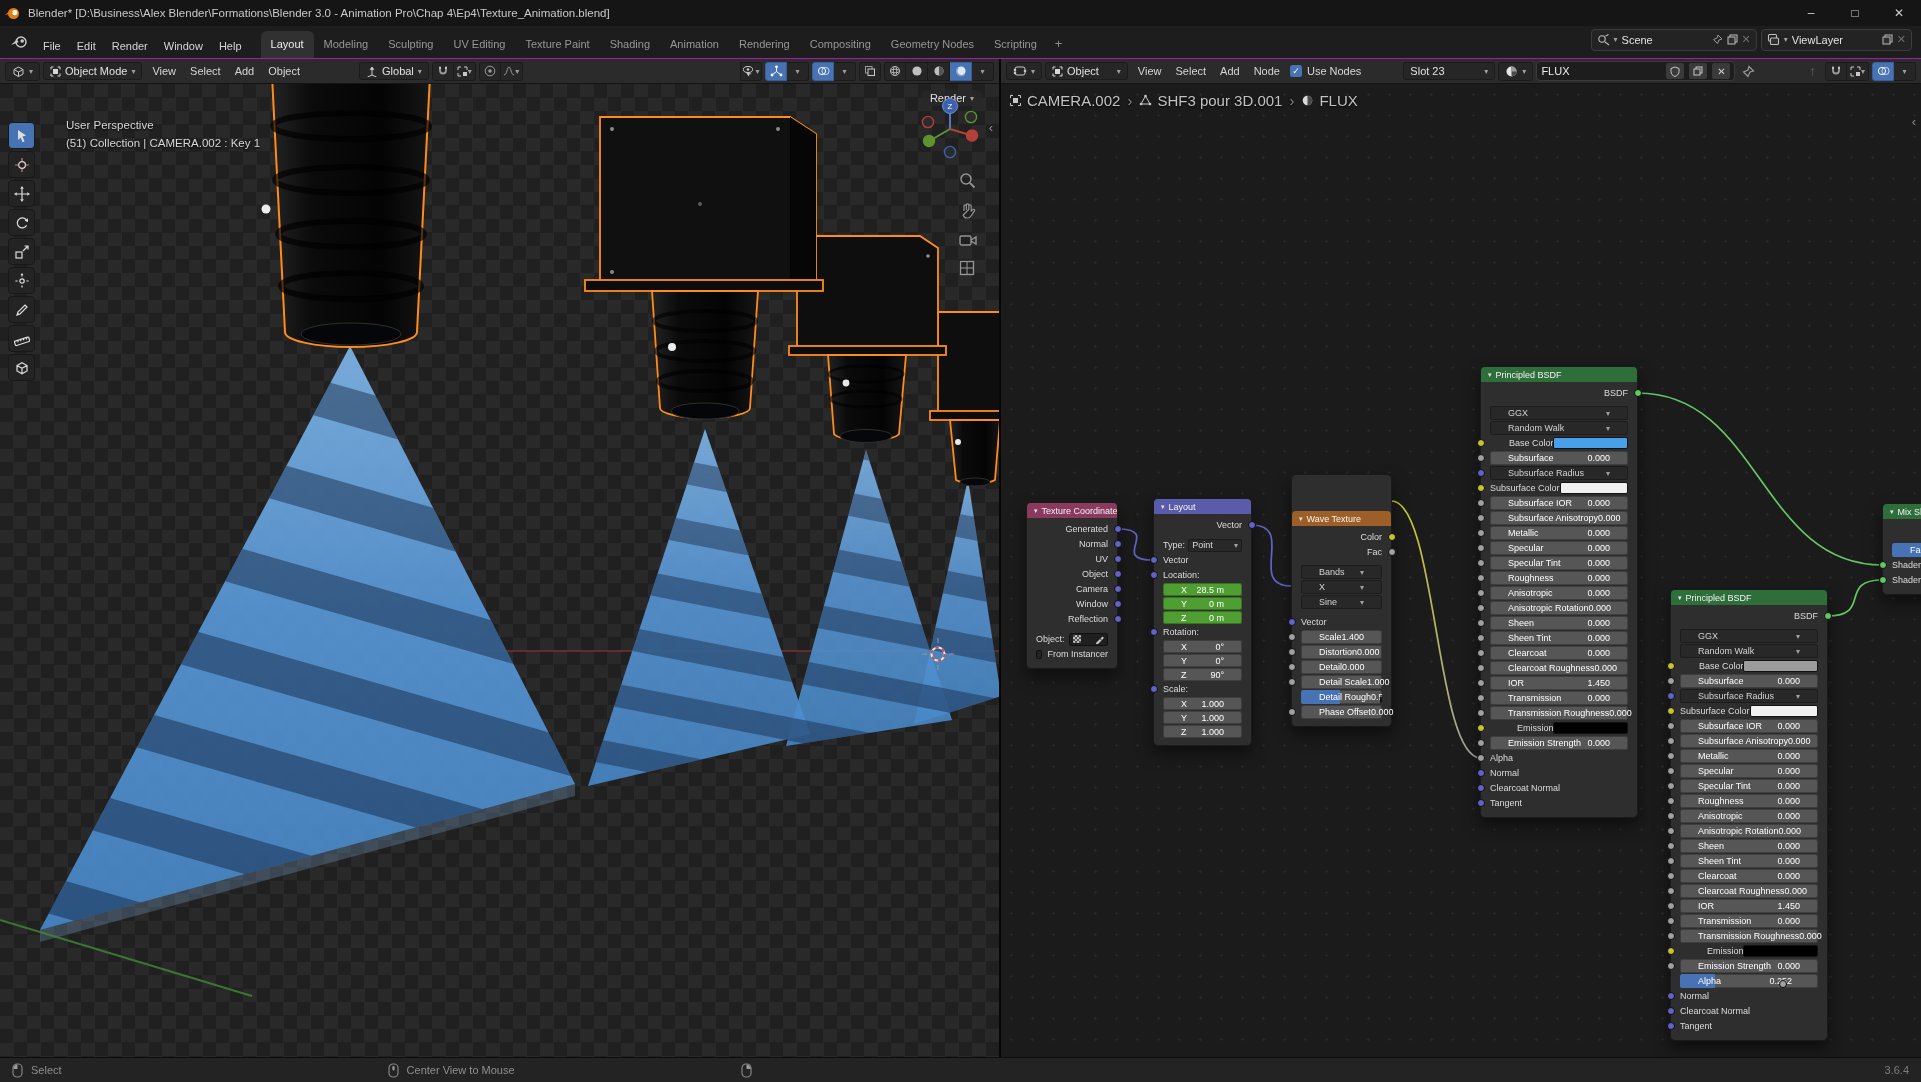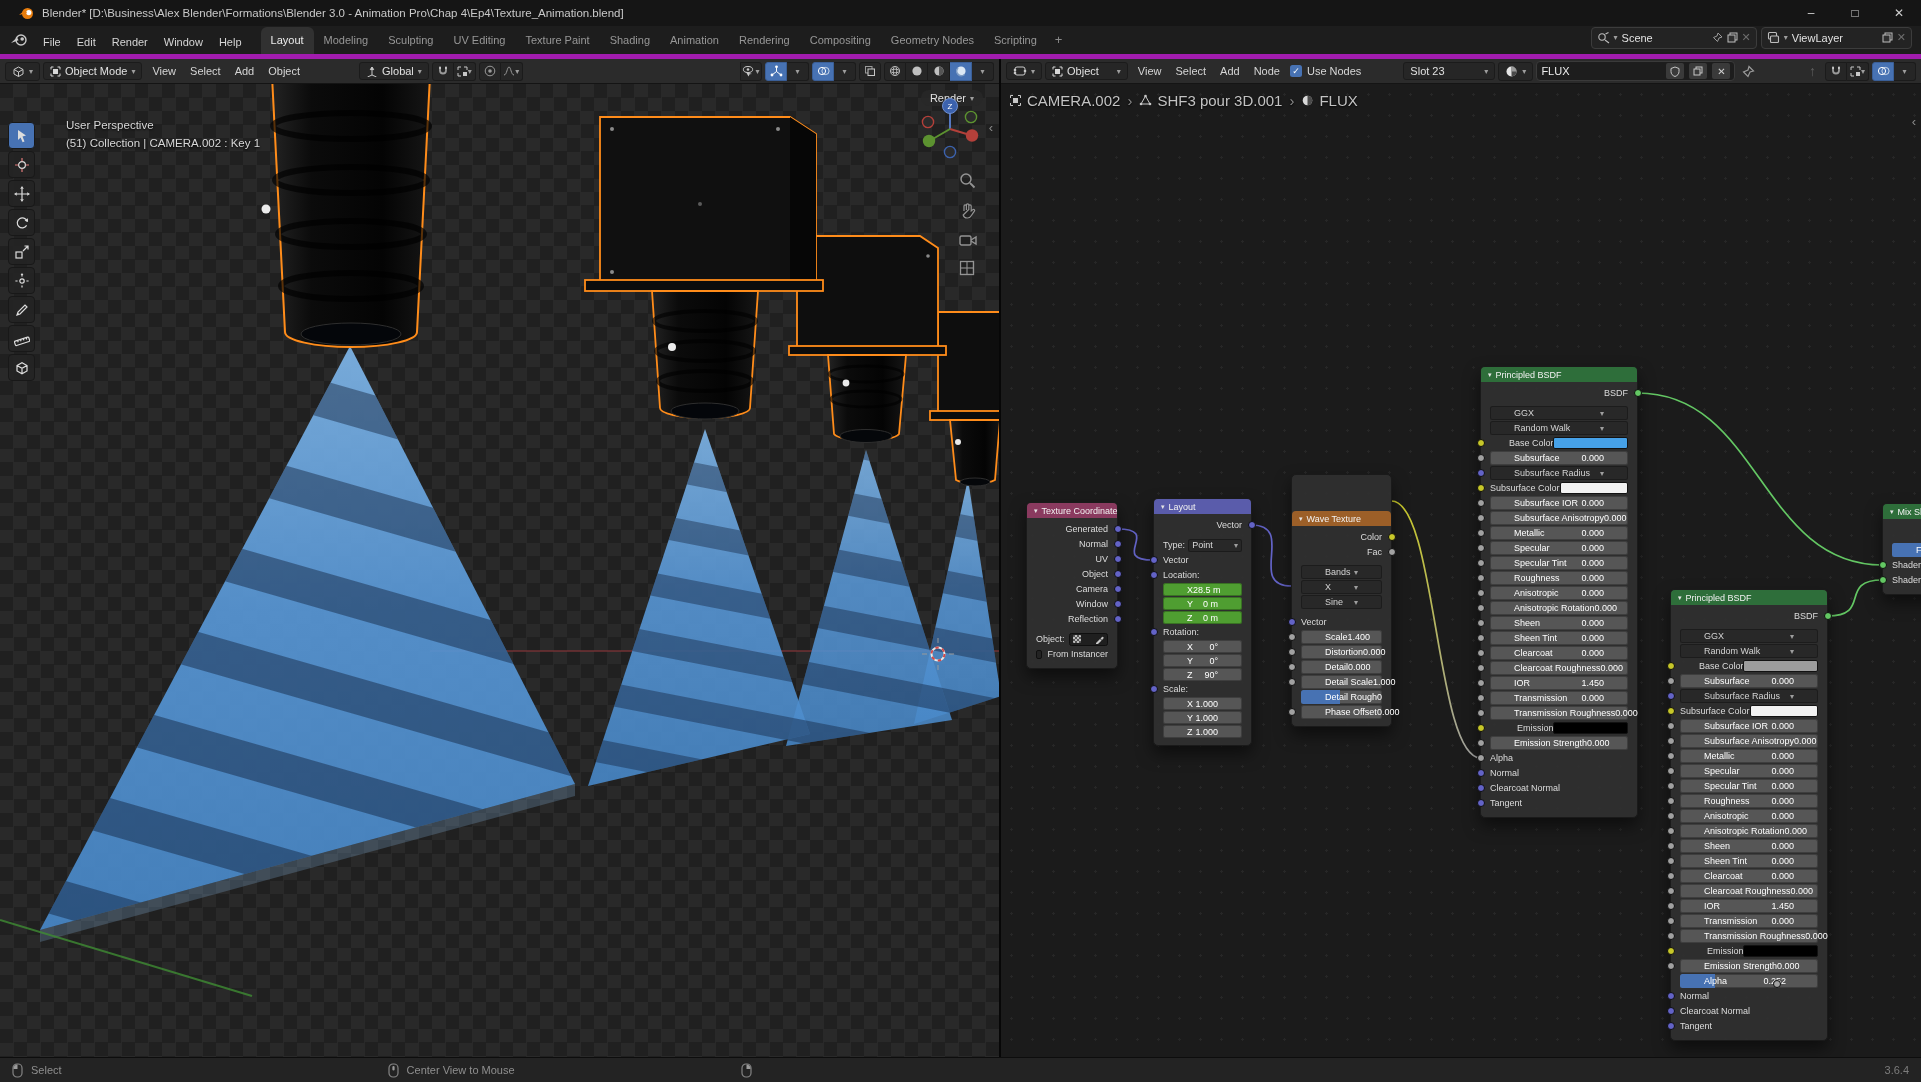--- a/index.html
+++ b/index.html
@@ -1,25 +1,25 @@
 <!DOCTYPE html>
 <html><head>
 <meta charset="utf-8">
 <style>
   *{margin:0;padding:0;box-sizing:border-box;user-select:none}
   html,body{width:1921px;height:1082px;overflow:hidden;background:#111;
     font-family:"Liberation Sans","DejaVu Sans",sans-serif;color:#d8d8d8}
   svg{display:block}
   
-  .titlebar{height:26px;background:#151515;display:flex;align-items:center;padding-left:18px;gap:8px}
+  .titlebar{height:26px;background:#151515;display:flex;align-items:center;padding-left:4px;gap:8px}
   .titlebar .ttl{font-size:11.5px;color:#c9c9c9;white-space:nowrap}
   .winbtns{margin-left:auto;display:flex;height:100%}
   .winbtn{width:44px;display:flex;align-items:center;justify-content:center;color:#cfcfcf;font-size:12px}
   
-  .topbar{height:33px;background:#1d1d1d;border-bottom:5px solid #a21caf;display:flex;align-items:flex-end;padding:0 6px;gap:1px}
+  .topbar{height:33px;background:#1d1d1d;border-bottom:1px solid #a21caf;display:flex;align-items:flex-end;padding:0 6px;gap:1px}
   .topbar .logo{align-self:center;margin:0 6px 0 4px}
   .menu-item{padding:6px 8px;font-size:11px;color:#d5d5d5;border-radius:3px;align-self:center}
   .tabbar{display:flex;margin-left:10px;align-items:flex-end;height:100%}
   .tab{padding:7px 10px 8px;font-size:11px;color:#979797;border-radius:6px 6px 0 0;white-space:nowrap}
   .tab.active{background:#313131;color:#ececec}
   .tab.plus{color:#8a8a8a;font-size:13px;padding:5px 8px 7px}
   .topbar .spacer{flex:1}
   .idwidget{display:flex;align-items:center;gap:4px;background:#232323;border:1px solid #3c3c3c;border-radius:4px;height:22px;padding:0 5px;margin:0 3px 5px 0;align-self:center;font-size:11px;color:#e2e2e2}
   .idwidget .dim{color:#6d6d6d}
   .idwidget .name{min-width:86px}
@@ -61,21 +61,21 @@
   .breadcrumb{position:absolute;left:8px;top:8px;z-index:6;display:flex;align-items:center;gap:7px;font-size:15px;color:#c3c3c3;text-shadow:0 1px 2px #000}
   .breadcrumb .sep{color:#8a8a8a}
   #wires{position:absolute;inset:0;z-index:1;pointer-events:none}
   #nodes{position:absolute;inset:0;z-index:2}
   .node{position:absolute;background:rgba(48,48,48,.97);border:1px solid #1a1a1a;border-radius:5px;box-shadow:0 8px 16px rgba(0,0,0,.5);padding-bottom:6px}
   .nhead{height:15px;border-radius:4px 4px 0 0;display:flex;align-items:center;gap:4px;padding:0 7px;margin-bottom:4px;font-size:9px;color:#f2f2f2;white-space:nowrap;overflow:hidden}
   .nhead .carr{font-size:7px;color:#e5e5e5}
   .nrow{position:relative;height:14px;margin:0 9px 1px;display:flex;align-items:center;font-size:9px;color:#dcdcdc;white-space:nowrap}
   .nrow.gap{height:5px;margin:0}
   .nrow.out{justify-content:flex-end}
-  .nrow.dd,.nrow.prop,.nrow.vec,.nrow.fill{background:#565656;border-radius:2.5px;padding:0 24px;justify-content:space-between;color:#fff;box-shadow:inset 0 0 0 1px rgba(0,0,0,.28)}
+  .nrow.dd,.nrow.prop,.nrow.vec,.nrow.fill{background:#565656;border-radius:2.5px;padding:0 18px;justify-content:space-between;color:#fff;box-shadow:inset 0 0 0 1px rgba(0,0,0,.28)}
   .nrow.dd{background:#282828;color:#d3d3d3}
   .nrow.vec{height:13px}
   .nrow.vec.g{background:#4f9e31}
   .nrow.fill{overflow:hidden}
   .fbar{position:absolute;left:0;top:0;bottom:0;background:#4772b3}
   .nrow.fill span{position:relative;z-index:1}
   .nrow .val{margin-left:auto}
   .nrow.colorrow{justify-content:flex-end}
   .swatch{width:54%;height:12px;border-radius:2px;border:1px solid #121212}
   .nrow.type .lbl{width:32%}

